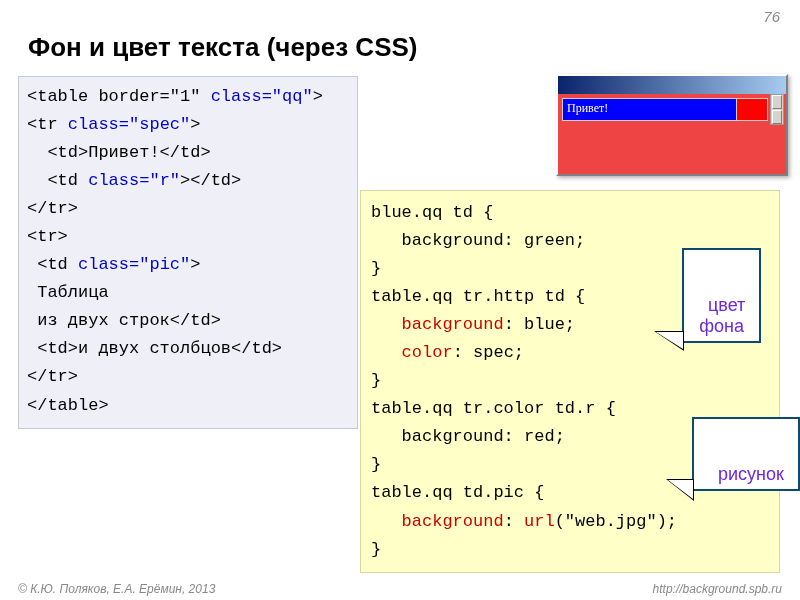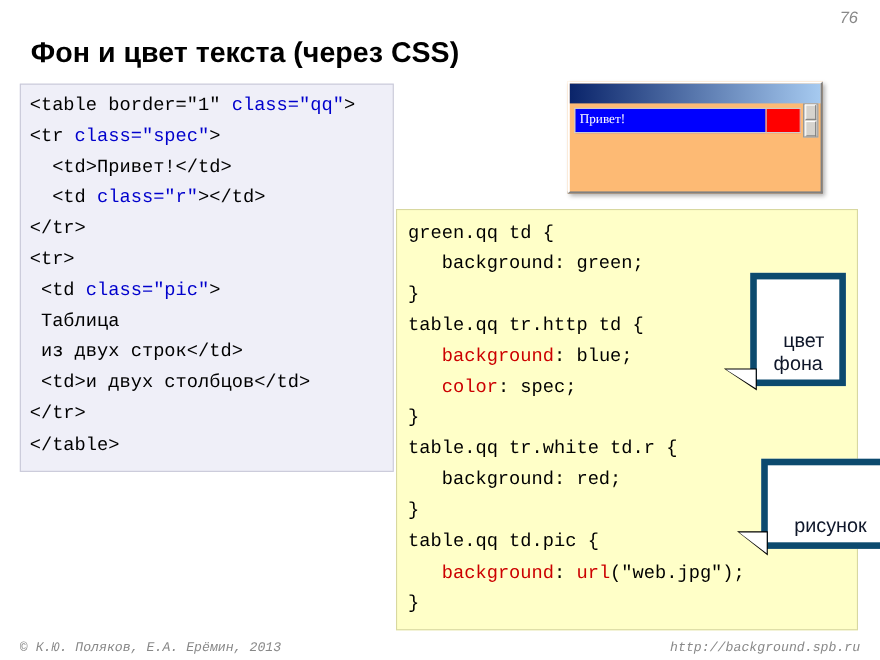--- a/index.html
+++ b/index.html
@@ -59,24 +59,24 @@
     line-height: 1.65;
     color: #000;
     white-space: pre;
   }
   .css-box .red { color: #cc0000; }
 
   
   .preview {
     position: absolute;
     top: 74px;
-    left: 516px;
+    left: 556px;
     width: 232px;
     height: 102px;
-    background: #fdba74;
+    background: #ef4444;
     border: 2px solid #d6d3ce;
     border-top-color: #fff;
     border-left-color: #fff;
     border-right-color: #808080;
     border-bottom-color: #808080;
     box-shadow: 2px 2px 4px rgba(0,0,0,0.3);
   }
   .preview-titlebar {
     height: 18px;
     background: linear-gradient(to right, #0a246a, #a6caf0);
@@ -124,24 +124,24 @@
   table.qq tr.spec td.r { background: red; }
   table.qq td.pic {
     background: repeating-linear-gradient(45deg, #7a7a55 0 3px, #6a6a40 3px 6px);
     color: #111;
   }
 
   
   .callout {
     position: absolute;
     background: #fff;
-    border: 6px solid #0c4a6e;
+    border: 2px solid #0c4a6e;
     padding: 4px 14px;
     font-size: 18px;
-    color: #0f172a;
+    color: #6d28d9;
     line-height: 1.15;
     text-align: center;
     white-space: pre;
   }
   .callout-tail {
     position: absolute;
     width: 0; height: 0;
   }
   .callout1 { top: 248px; left: 682px; }
   .callout1 .callout-tail {
@@ -172,21 +172,21 @@
   }
 
   .footer {
     position: absolute;
     bottom: 4px;
     left: 18px;
     right: 18px;
     font-size: 12px;
     color: #888;
     font-style: italic;
-    font-family: Liberation Mono, monospace;
+    font-family: Liberation Sans, sans-serif;
   }
   .footer .r { float: right; font-style: italic; }
 </style>
 </head>
 <body>
 
 <div class="page-num">76</div>
 <div class="title">Фон и цвет текста (через CSS)</div>
 
 <div class="html-box"><span>&lt;table border="1" </span><span class="blue">class="qq"</span><span>&gt;</span>
@@ -195,28 +195,28 @@
 <span>  &lt;td </span><span class="blue">class="r"</span><span>&gt;&lt;/td&gt;</span>
 <span>&lt;/tr&gt;</span>
 <span>&lt;tr&gt;</span>
 <span> &lt;td </span><span class="blue">class="pic"</span><span>&gt;</span>
 <span> Таблица</span>
 <span> из двух строк&lt;/td&gt;</span>
 <span> &lt;td&gt;и двух столбцов&lt;/td&gt;</span>
 <span>&lt;/tr&gt;</span>
 <span>&lt;/table&gt;</span></div>
 
-<div class="css-box"><span>green.qq td {</span>
+<div class="css-box"><span>blue.qq td {</span>
 <span>   background: green;</span>
 <span>}</span>
 <span>table.qq tr.http td {</span>
 <span>   </span><span class="red">background</span><span>: blue;</span>
 <span>   </span><span class="red">color</span><span>: spec;</span>
 <span>}</span>
-<span>table.qq tr.white td.r {</span>
+<span>table.qq tr.color td.r {</span>
 <span>   background: red;</span>
 <span>}</span>
 <span>table.qq td.pic {</span>
 <span>   </span><span class="red">background</span><span>: </span><span class="red">url</span><span>("web.jpg");</span>
 <span>}</span></div>
 
 <div class="preview">
   <div class="preview-titlebar"></div>
   <div class="preview-inner">
     <div class="preview-scroll"></div>

